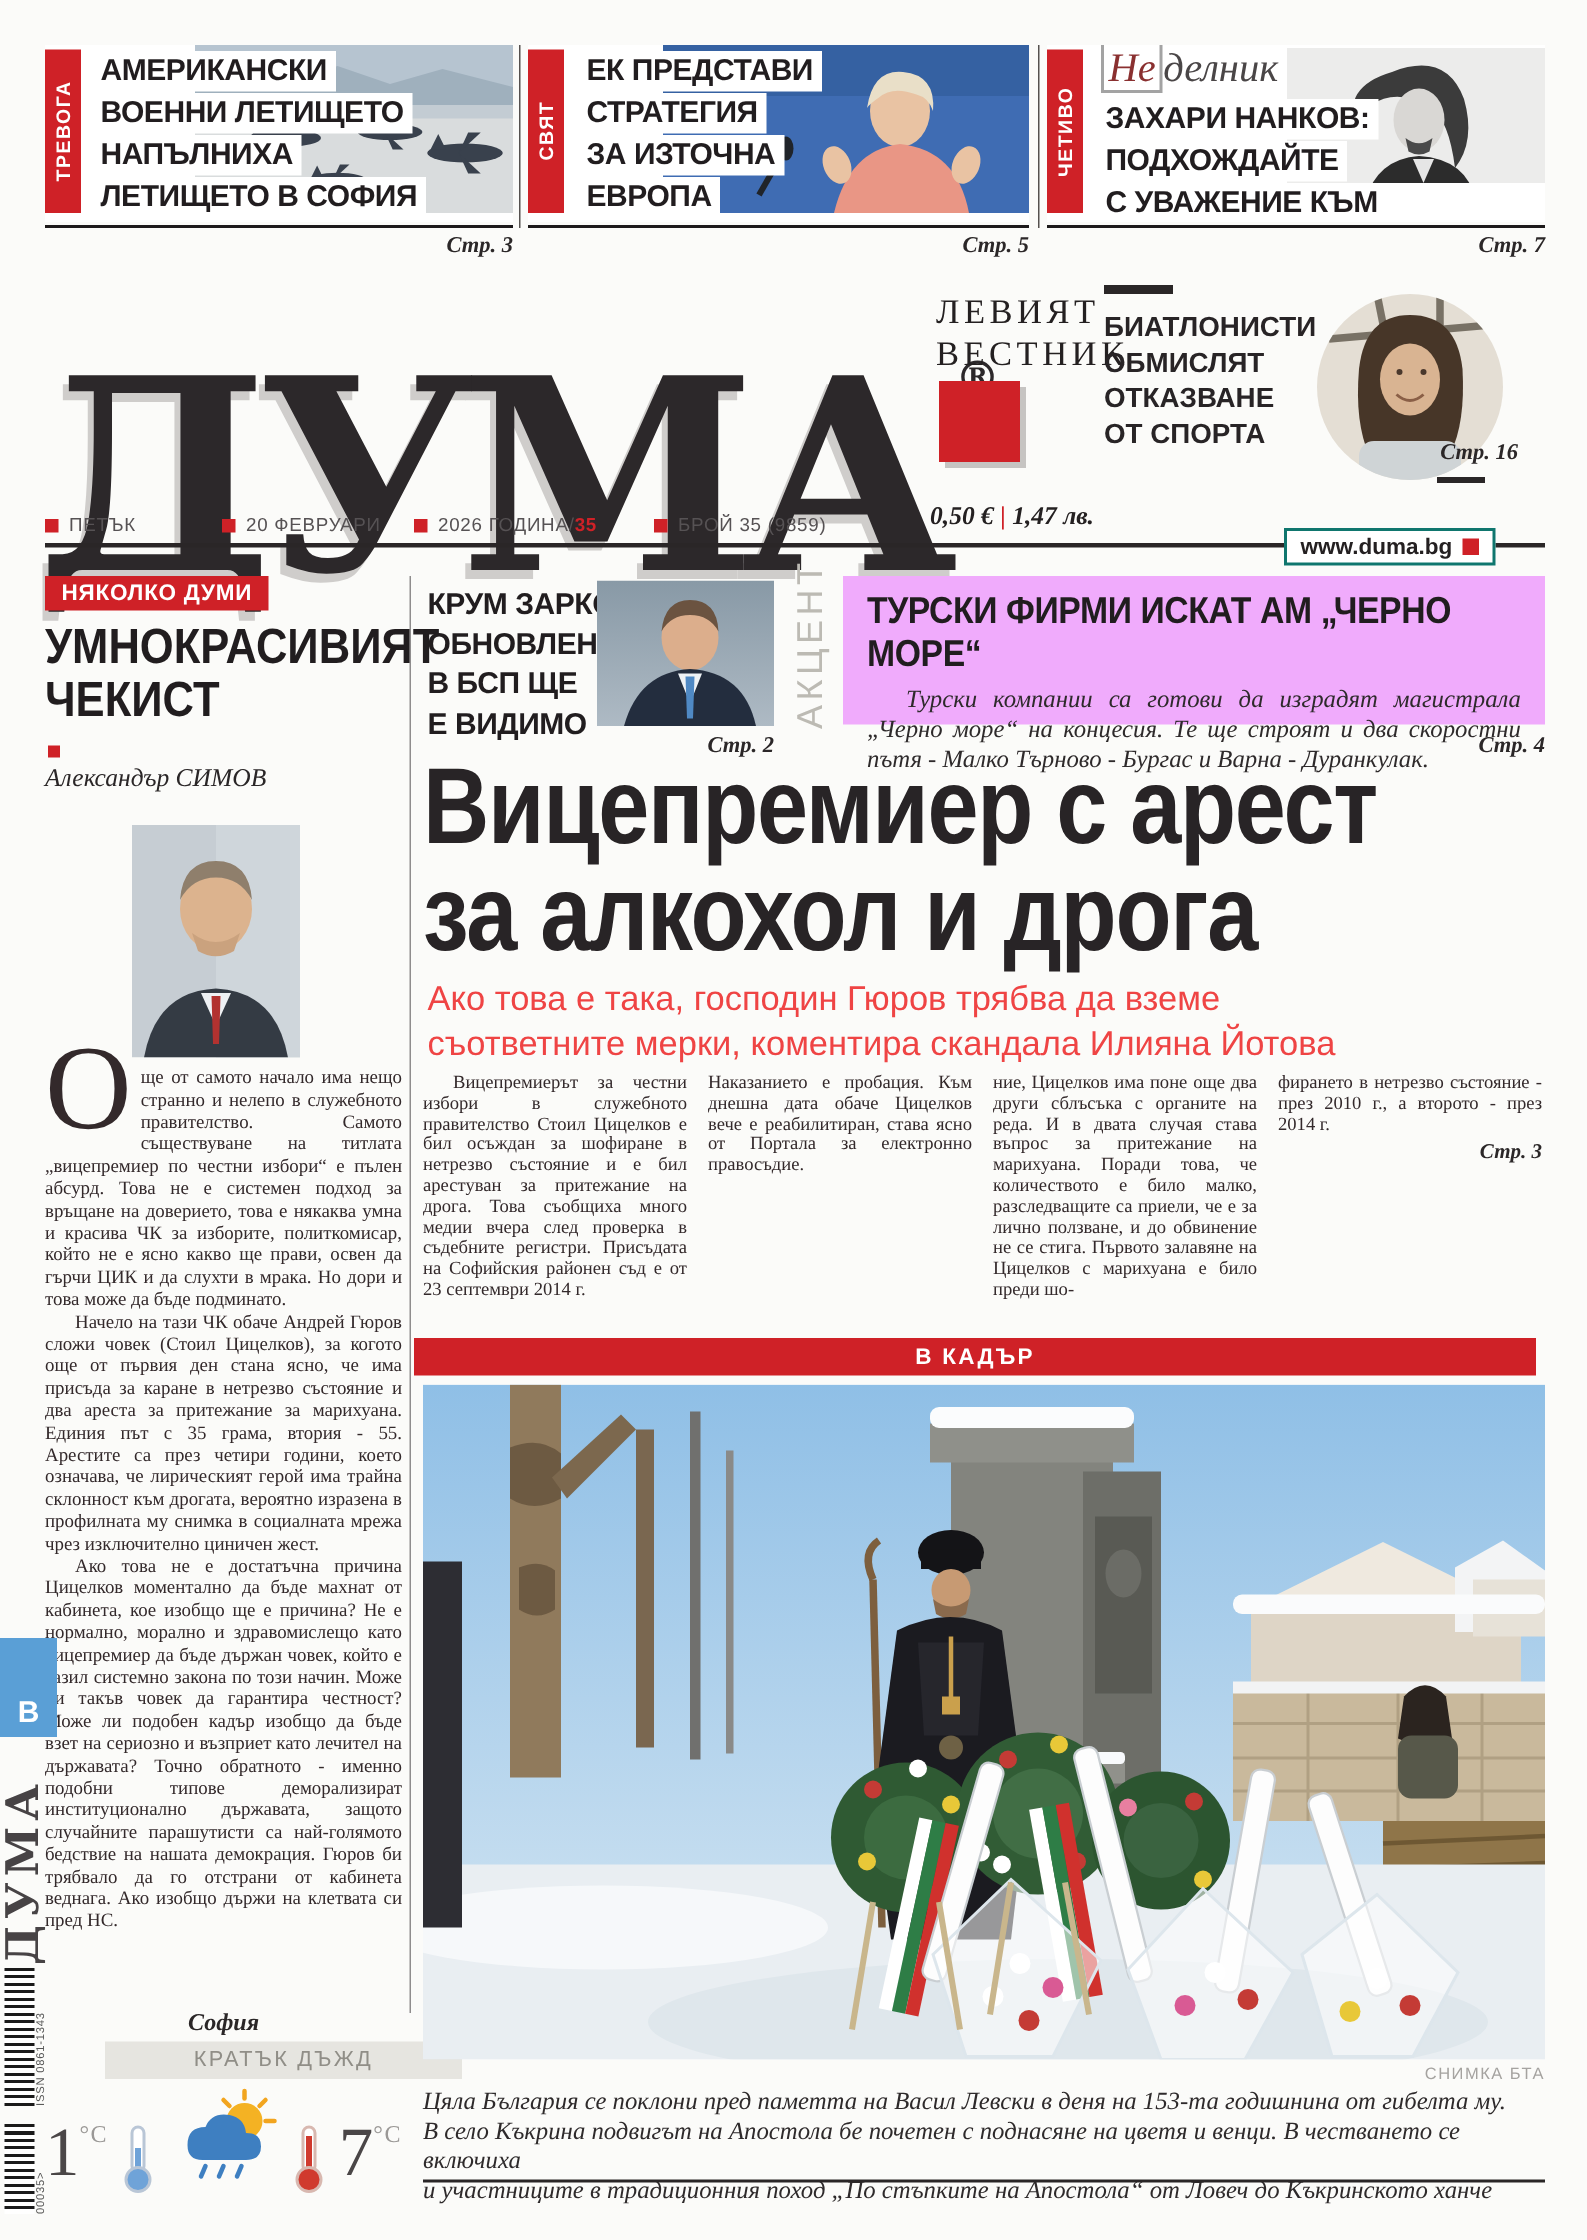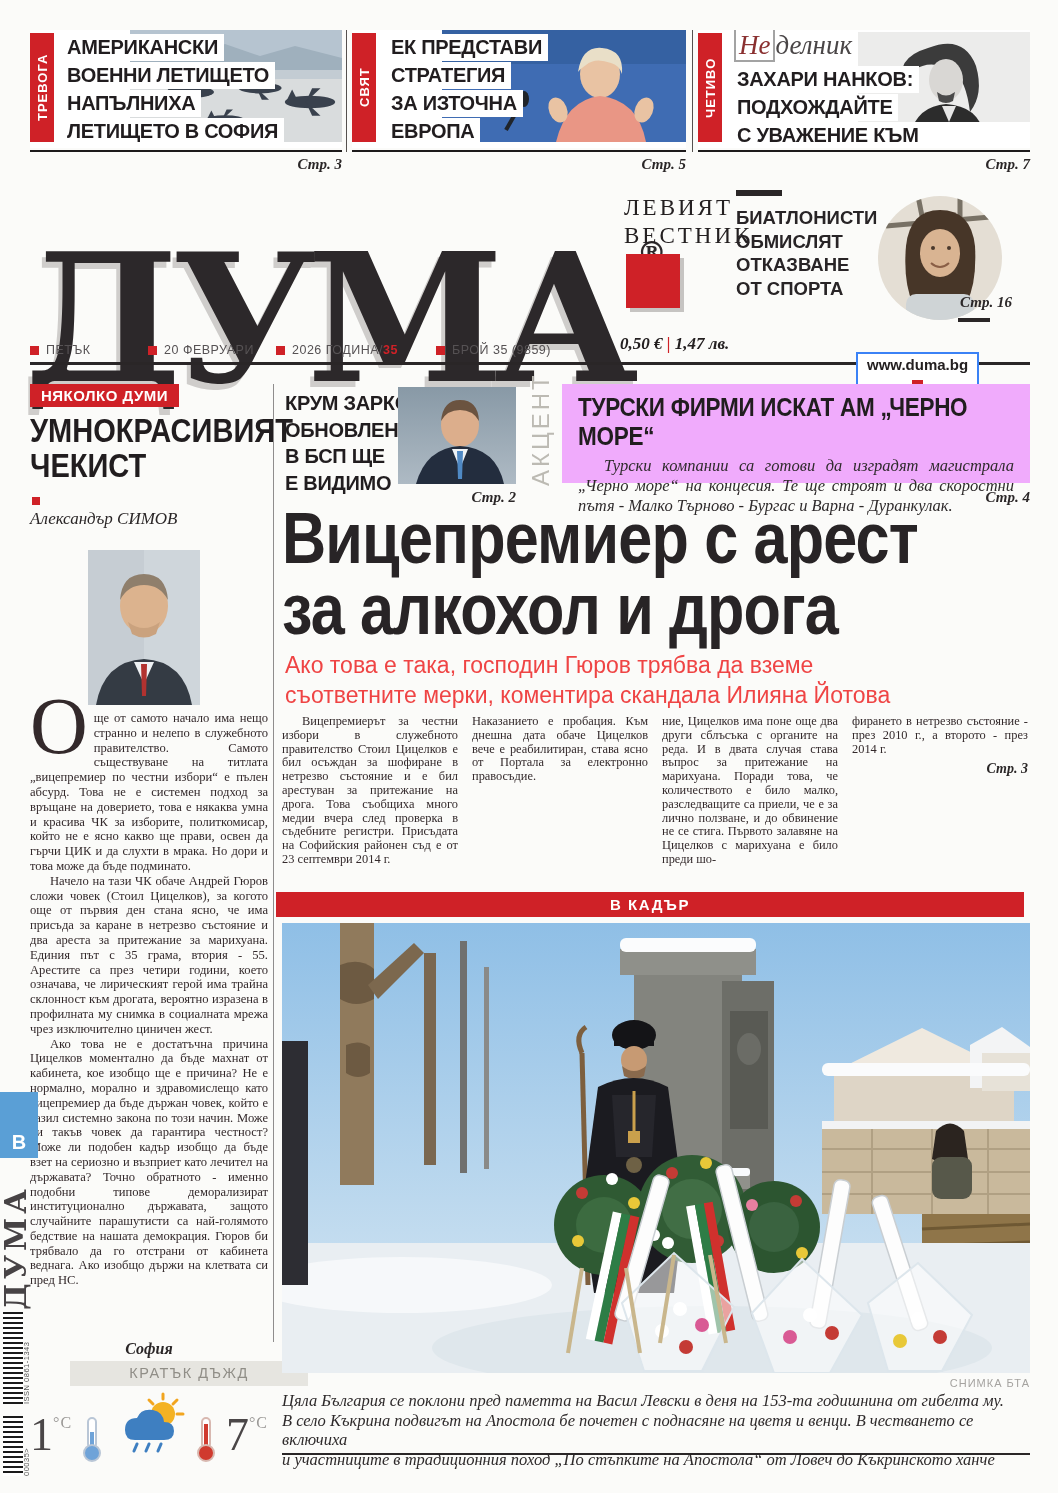--- a/index.html
+++ b/index.html
@@ -24,22 +24,22 @@
   
   .logo{font-family:"DejaVu Serif",serif;font-weight:bold;font-size:178px;line-height:150px;letter-spacing:-10px;
     color:#2c282a;text-shadow:-4px 6px 0 #cfcdcb;}
   .logo .reg{font-size:30px;letter-spacing:0;vertical-align:118px;text-shadow:none;margin-left:8px;}
   .tagline{font-size:23px;letter-spacing:3px;line-height:28px;color:#242021;}
   .dline{font:12.5px "Liberation Sans",sans-serif;color:#565254;letter-spacing:.5px;}
   .dline .sq{display:inline-block;width:9px;height:9px;background:#cf2127;margin-right:7px;transform:translateY(1px);}
   .dline .red-t{color:#cf2127;font-weight:bold;}
   .price{font:bold italic 17px "Liberation Serif",serif;color:#242021;}
   .price .sep{color:#cf2127;}
-  .www{border:2px solid #3b82f6;background:#fff;font:bold 15px "Liberation Sans",sans-serif;color:#242021;
-    padding:2px 9px;display:flex;align-items:center;gap:7px;flex-direction:column;}
+  .www{border:2px solid #0f766e;background:#fff;font:bold 15px "Liberation Sans",sans-serif;color:#242021;
+    padding:2px 9px;display:flex;align-items:center;gap:7px;}
   .www .sq{width:11px;height:11px;background:#cf2127;display:inline-block;}
   
   .kicker{background:#cf2127;color:#fff;font:bold 15px "Liberation Sans",sans-serif;letter-spacing:.5px;
     padding:3px 11px;display:inline-block;}
   .op-title{font:bold 33px "Liberation Sans",sans-serif;line-height:35px;color:#211d1f;}
   .byline{font:italic 17px "Liberation Serif",serif;}
   .op-body{width:238px;font-size:12.6px;line-height:14.8px;text-align:justify;color:#33292b;}
   .op-body p{text-indent:20px;}
   .op-body p.first{text-indent:0;}
   .dropcap{float:left;font-size:80px;line-height:62px;margin:-16px 6px 0 0;color:#33292b;}

